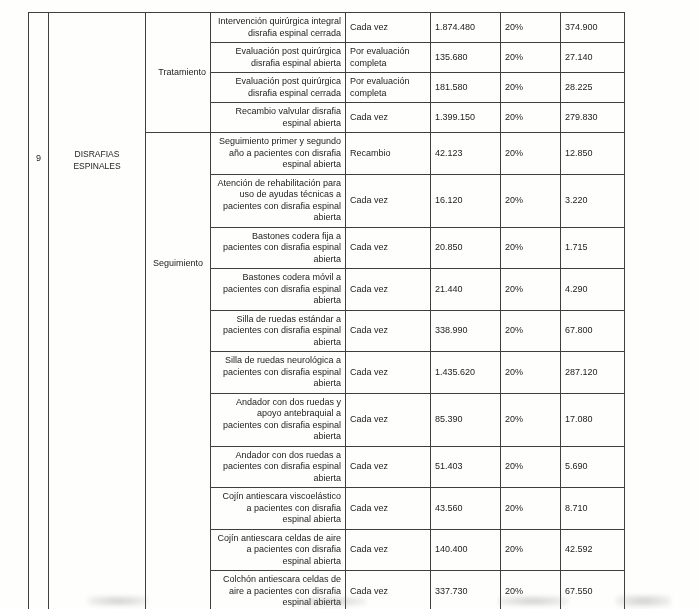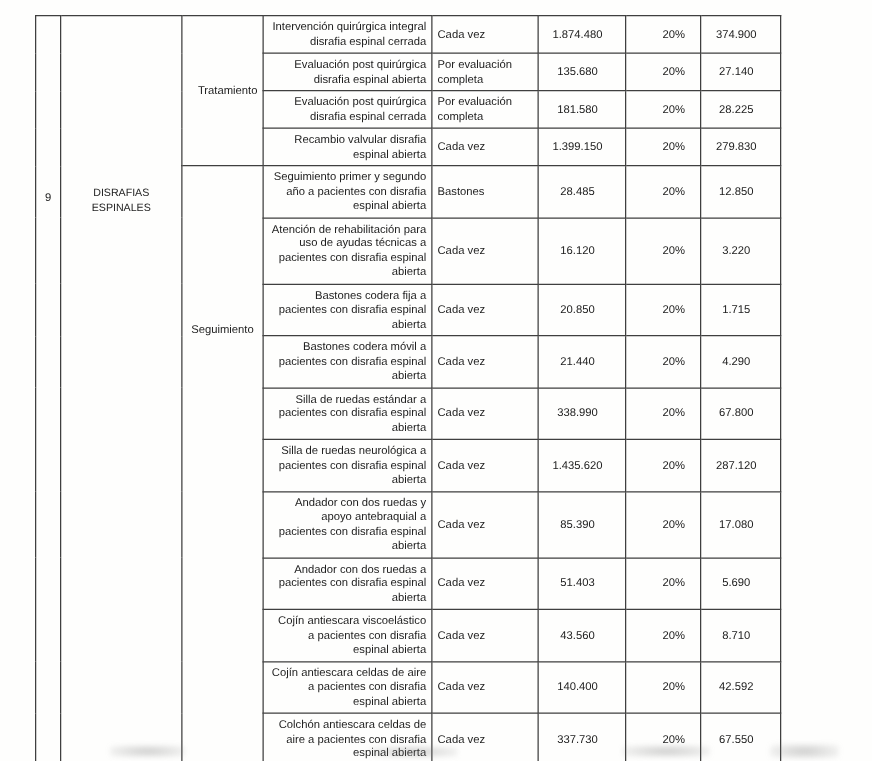--- a/index.html
+++ b/index.html
@@ -59,25 +59,25 @@
     vertical-align: top;
     padding-top: 125px;
   }
   td.col-desc {
     text-align: right;
     padding-left: 5px;
   }
   td.col-freq {
   }
   td.col-value, td.col-copay {
-    text-align: center;
+    text-align: left;
     padding-right: 11px;
   }
   td.col-pct {
-    text-align: right;
+    text-align: left;
     padding-right: 12px;
   }
   
   .smudge {
     position: absolute;
     background: radial-gradient(ellipse at center, rgba(120,120,120,0.35), rgba(120,120,120,0));
     filter: blur(2px);
     pointer-events: none;
   }
   .smudge.s1 { left: 88px;  top: 596px; width: 60px; height: 10px; }
@@ -129,22 +129,22 @@
         <tr>
           <td class="col-desc">Recambio valvular disrafia espinal abierta</td>
           <td class="col-freq">Cada vez</td>
           <td class="col-value">1.399.150</td>
           <td class="col-pct">20%</td>
           <td class="col-copay">279.830</td>
         </tr>
         <tr>
           <td class="col-category cat-1" rowspan="11">Seguimiento</td>
           <td class="col-desc">Seguimiento primer y segundo año a pacientes con disrafia espinal abierta</td>
-          <td class="col-freq">Bastones</td>
-          <td class="col-value">28.485</td>
+          <td class="col-freq">Recambio</td>
+          <td class="col-value">42.123</td>
           <td class="col-pct">20%</td>
           <td class="col-copay">12.850</td>
         </tr>
         <tr>
           <td class="col-desc">Atención de rehabilitación para uso de ayudas técnicas a pacientes con disrafia espinal abierta</td>
           <td class="col-freq">Cada vez</td>
           <td class="col-value">16.120</td>
           <td class="col-pct">20%</td>
           <td class="col-copay">3.220</td>
         </tr>

